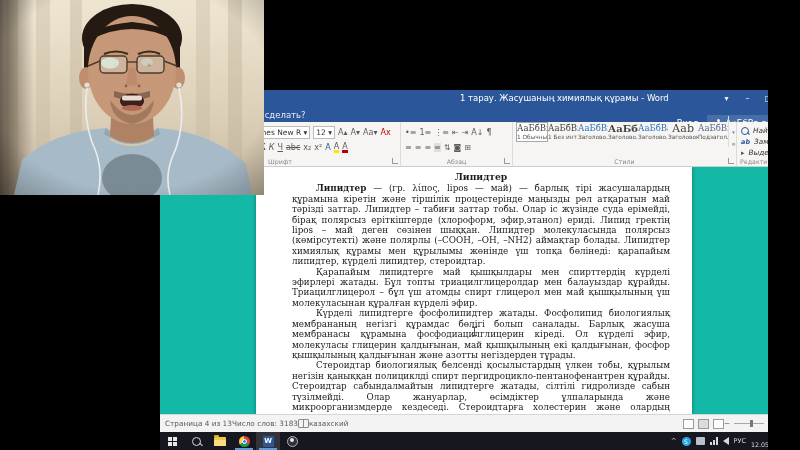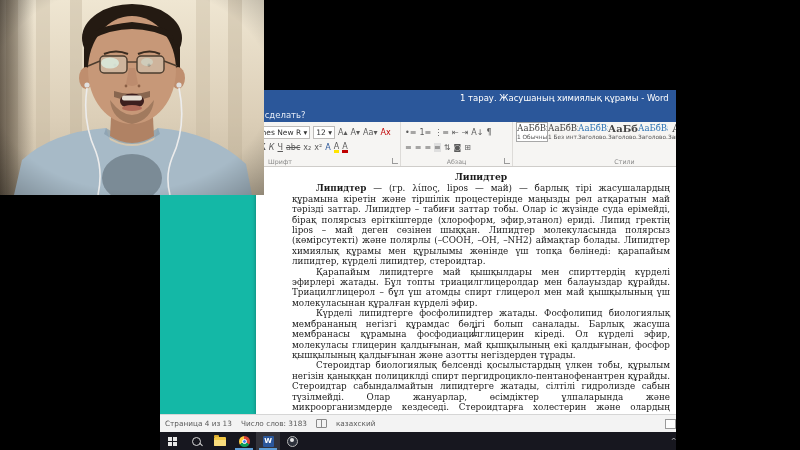--- a/index.html
+++ b/index.html
@@ -1,16 +1,16 @@
 <!DOCTYPE html>
 <html><head>
 <meta charset="utf-8">
 <style>
   html,body{margin:0;padding:0;background:#000;}
-  #stage{position:relative;width:676px;height:450px;background:#000;overflow:hidden;
+  #stage{position:relative;width:768px;height:450px;background:#000;overflow:hidden;
          font-family:"DejaVu Sans","Liberation Sans",sans-serif;-webkit-font-smoothing:antialiased;}
   
   #screen{position:absolute;left:160px;top:90px;width:640px;height:360px;}
   
   #word{position:absolute;left:0;top:0;right:0;bottom:18px;display:flex;flex-direction:column;background:#fff;}
   .titlebar{height:17px;background:#2b579a;color:#fff;font-size:8.5px;position:relative;flex:none;}
   .title{position:absolute;left:300px;top:3px;white-space:nowrap;}
   .winbtns{position:absolute;right:0;top:0;height:17px;display:flex;}
   .winbtn{width:21px;height:17px;display:flex;align-items:center;justify-content:center;color:#e9eef7;font-size:8px;}
   .tabrow{height:15px;background:#2b579a;display:flex;align-items:center;color:#d7e2f3;font-size:8.5px;flex:none;position:relative;}
@@ -56,21 +56,21 @@
             font-size:8.8px;line-height:10.4px;text-align:justify;color:#1b1b1b;}
   .doc-h{text-align:center;font-weight:bold;margin:0 0 1px 0;font-size:9.2px;}
   .pagetext p{margin:0;text-indent:24px;}
   .ibeam{position:absolute;left:218px;top:160px;width:1px;height:9px;background:#555;}
   .ibeam::before,.ibeam::after{content:"";position:absolute;left:-2px;width:5px;height:1px;background:#555;}
   .ibeam::before{top:0;} .ibeam::after{bottom:0;}
   .vscroll{position:absolute;right:0;top:0;bottom:0;width:8px;background:#f0f0f0;border-left:1px solid #dcdcdc;}
   .vthumb{position:absolute;left:1px;right:1px;top:42px;height:46px;background:#c9c9c9;border-radius:3px;}
   
   .statusbar{height:17px;background:#f3f3f3;border-top:1px solid #d6d6d6;display:flex;align-items:center;
-             font-size:7.3px;color:#5a5a5a;padding:0 5px;gap:9px;flex:none;}
+             font-size:7.3px;color:#5a5a5a;padding:0 5px;flex:none;}
   .book{width:9px;height:7px;border:1px solid #8a8a8a;border-radius:1px;position:relative;flex:none;}
   .book::after{content:"";position:absolute;left:4px;top:0;bottom:0;width:1px;background:#8a8a8a;}
   .sb-spacer{flex:1;}
   .viewbtns{display:flex;gap:4px;align-items:center;}
   .viewbtn{width:9px;height:8px;border:1px solid #9a9a9a;background:#fdfdfd;}
   .viewbtn.active{background:#dcdcdc;}
   .zoomslider{display:flex;align-items:center;gap:4px;}
   .ztrack{width:30px;height:1px;background:#a8a8a8;position:relative;}
   .zthumb{position:absolute;left:16px;top:-3px;width:3px;height:7px;background:#777;}
   .zpct{min-width:20px;text-align:right;}

